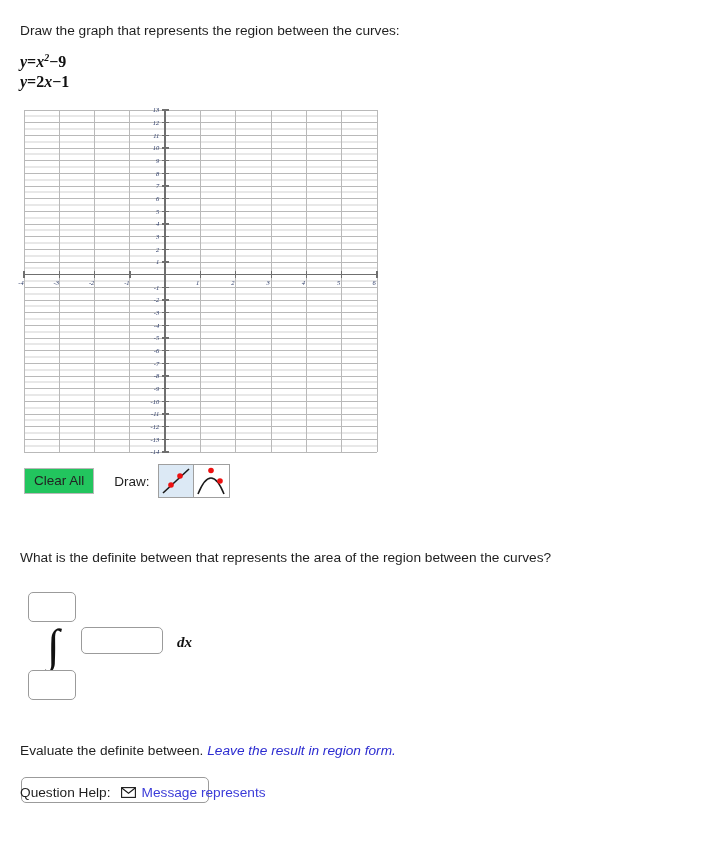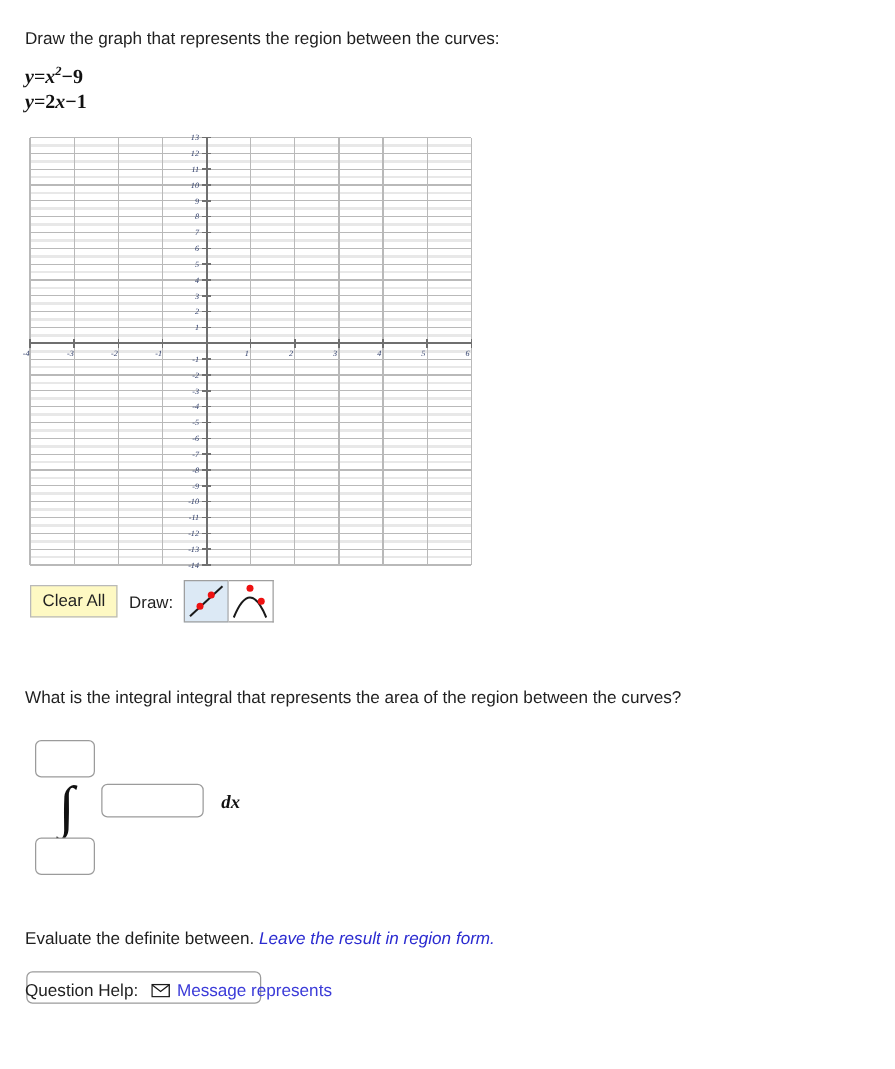--- a/index.html
+++ b/index.html
@@ -66,28 +66,28 @@
     left: 24px;
     top: 464px;
     display: flex;
     align-items: center;
     gap: 0px;
   }
   #clear-all-button {
     font-family: "Liberation Sans", sans-serif;
     font-size: 13.5px;
     color: #222222;
-    background: #fef9c3;
+    background: #22c55e;
     border: 1px solid #b9b9b9;
     padding: 4px 9px 5px 9px;
     line-height: 15px;
     cursor: pointer;
   }
   #draw-label {
-    margin-left: 9px;
+    margin-left: 20px;
     margin-right: 8px;
     font-size: 13.5px;
     color: #1f1f1f;
   }
   .tool-btn {
     width: 36px;
     height: 34px;
     border: 1px solid #9f9f9f;
     background: #ffffff;
     padding: 0;
@@ -390,21 +390,21 @@
     <button class="tool-btn">
       <svg width="34" height="32" viewBox="0 0 34 32">
         <path d="M4 29 Q17 -3 30 29" stroke="#1a1a1a" stroke-width="1.6" fill="none"></path>
         <circle cx="17" cy="5.5" r="2.8" fill="#ee1111"></circle>
         <circle cx="26" cy="16" r="2.8" fill="#ee1111"></circle>
       </svg>
     </button>
   </span>
 </div>
 
-<div class="q2-text">What is the integral integral that represents the area of the region between the curves?</div>
+<div class="q2-text">What is the definite between that represents the area of the region between the curves?</div>
 
 <div id="integral-expression">
   <div class="limit-box" id="upper-limit-input"></div>
   <div id="integral-sign">∫</div>
   <div id="integrand-input"></div>
   <div id="dx-label">dx</div>
   <div class="limit-box" id="lower-limit-input"></div>
 </div>
 
 <div class="q3-text"><span>Evaluate the definite between. </span><span class="hint">Leave the result in region form.</span></div>

